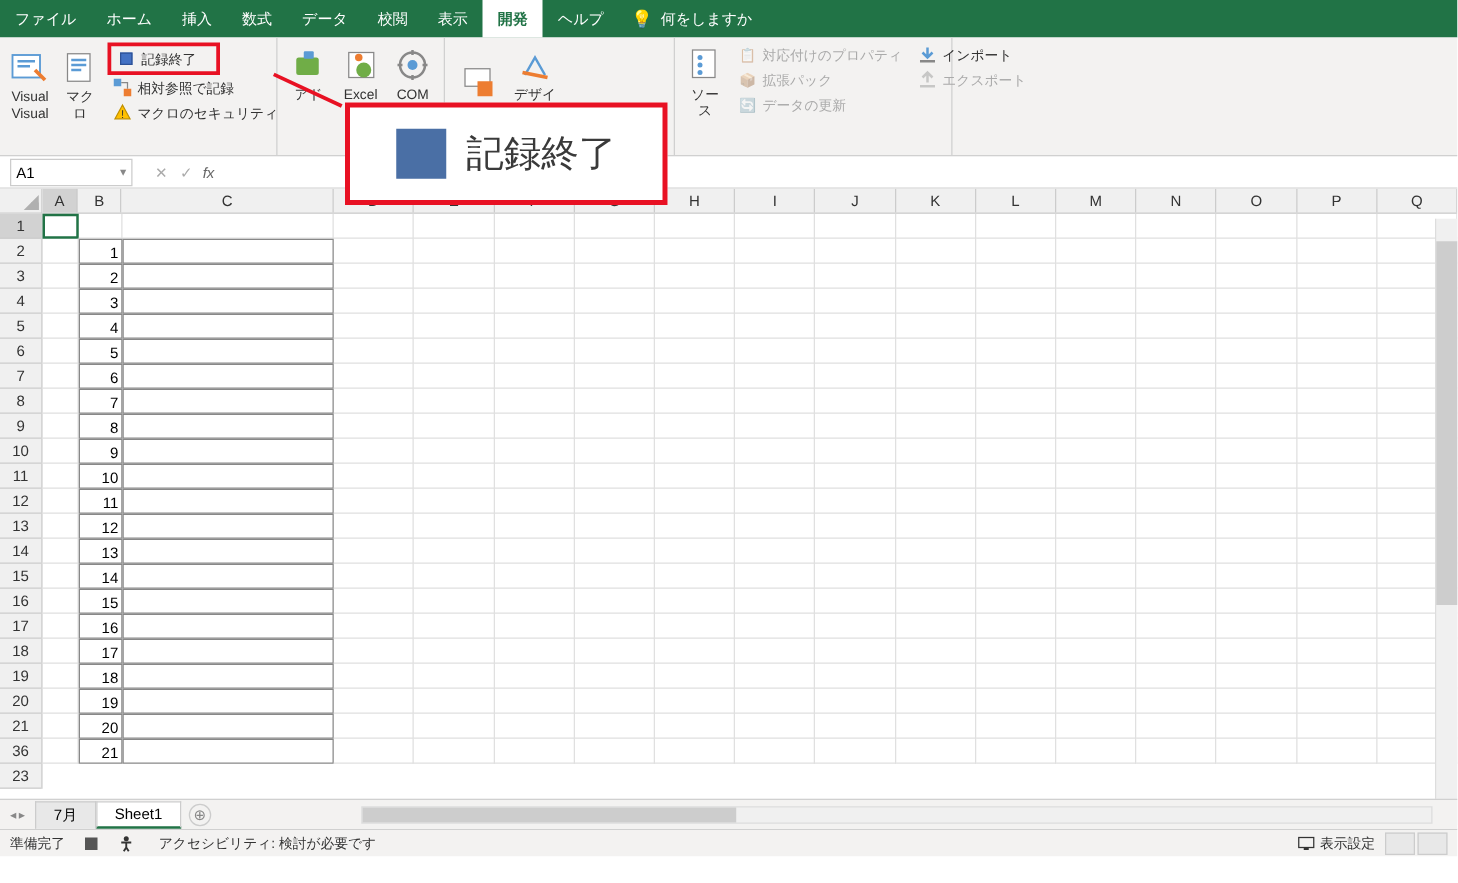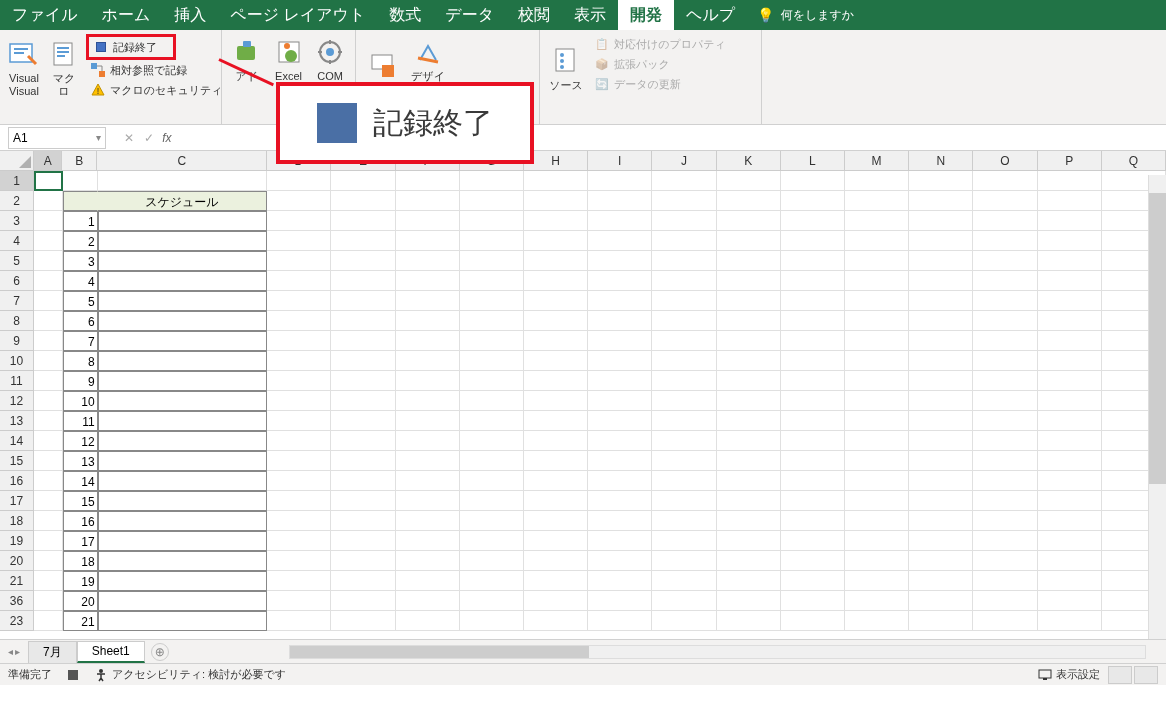--- a/index.html
+++ b/index.html
@@ -1,20 +1,20 @@
 <!DOCTYPE html>
 <html><head>
   <meta charset="utf-8">
   <style>
     * { margin: 0; padding: 0; box-sizing: border-box; font-family: "Meiryo UI", "Yu Gothic", sans-serif; }
     body { background: #fff; width: 1166px; height: 706px; overflow: hidden; position: relative; }
     
     .title-bar { height: 30px; background: #217346; display: flex; align-items: center; }
     .menu-tabs { display: flex; height: 30px; }
-    .menu-tab { padding: 5px 12px; color: #fff; font-size: 16px; display: flex; align-items: center; cursor: pointer; }
+    .menu-tab { padding: 5px 12px; color: #fff; font-size: 12px; display: flex; align-items: center; cursor: pointer; }
     .menu-tab.active { background: #fff; color: #217346; font-weight: bold; }
     .tell-me { display: flex; align-items: center; color: #fff; font-size: 12px; margin-left: 10px; gap: 6px; }
     .bulb-icon { color: #fff; font-size: 14px; }
 
     .ribbon { height: 95px; background: #f3f2f1; border-bottom: 1px solid #d0d0d0; display: flex; position: relative; }
     .ribbon-group { border-right: 1px solid #d0d0d0; padding: 4px 6px 2px; display: flex; flex-direction: column; justify-content: space-between; }
     .group-content { display: flex; gap: 4px; }
     .group-label { text-align: center; font-size: 11px; color: #666; padding: 2px 0; }
     
     .big-btn { display: flex; flex-direction: column; align-items: center; justify-content: flex-end; width: 58px; cursor: pointer; padding: 2px; }
@@ -84,21 +84,20 @@
     svg { display: block; }
   </style>
 </head>
 <body>
 
 <div class="title-bar">
   <div class="menu-tabs" id="menu-tabs">
       <div class="menu-tab">ファイル</div>
       <div class="menu-tab">ホーム</div>
       <div class="menu-tab">挿入</div>
-      <div class="menu-tab">ページ レイアウト</div>
       <div class="menu-tab">数式</div>
       <div class="menu-tab">データ</div>
       <div class="menu-tab">校閲</div>
       <div class="menu-tab">表示</div>
       <div class="menu-tab active">開発</div>
       <div class="menu-tab">ヘルプ</div>
     </div>
   <div class="tell-me">
     <span class="bulb-icon">💡</span>
     <span>何をしますか</span>
@@ -238,20 +237,40 @@
           <span class="sicon">📋</span>
           <span>対応付けのプロパティ</span>
         </div>
         <div class="small-btn disabled">
           <span class="sicon">📦</span>
           <span>拡張パック</span>
         </div>
         <div class="small-btn disabled">
           <span class="sicon">🔄</span>
           <span>データの更新</span>
+        </div>
+      </div>
+      <div class="small-btn-col">
+        <div class="small-btn">
+          <span class="sicon">
+            <svg width="16" height="16" viewBox="0 0 16 16">
+                <path d="M8 2 L8 10 M4 6 L8 10 L12 6" stroke="#5b9bd5" stroke-width="2" fill="none"></path>
+                <rect x="2" y="12" width="12" height="2" fill="#888"></rect>
+              </svg>
+          </span>
+          <span>インポート</span>
+        </div>
+        <div class="small-btn disabled">
+          <span class="sicon">
+            <svg width="16" height="16" viewBox="0 0 16 16">
+                <path d="M8 10 L8 2 M4 6 L8 2 L12 6" stroke="#888" stroke-width="2" fill="none"></path>
+                <rect x="2" y="12" width="12" height="2" fill="#888"></rect>
+              </svg>
+          </span>
+          <span>エクスポート</span>
         </div>
       </div>
     </div>
   </div>
 </div>
 
 <div class="callout-line line1"></div>
 <div class="callout">
   <div class="callout-square"></div>
   <div class="callout-text">記録終了</div>
@@ -330,39 +349,20 @@
         <div class="grid-cell" style="width: 68px;"></div>
         <div class="grid-cell" style="width: 68px;"></div>
         <div class="grid-cell" style="width: 68px;"></div>
         <div class="grid-cell" style="width: 68px;"></div>
         <div class="grid-cell" style="width: 68px;"></div>
         <div class="grid-cell" style="width: 68px;"></div>
         <div class="grid-cell" style="width: 68px;"></div>
       </div>
       <div class="grid-row">
         <div class="grid-cell" style="width: 30px;"></div>
-        <div class="grid-cell header-cell" style="width: 37px; border-right: 1px solid rgb(235, 241, 222);"></div>
-        <div class="grid-cell header-cell" style="width: 180px; border-left: none;">スケジュール</div>
-        <div class="grid-cell" style="width: 68px;"></div>
-        <div class="grid-cell" style="width: 68px;"></div>
-        <div class="grid-cell" style="width: 68px;"></div>
-        <div class="grid-cell" style="width: 68px;"></div>
-        <div class="grid-cell" style="width: 68px;"></div>
-        <div class="grid-cell" style="width: 68px;"></div>
-        <div class="grid-cell" style="width: 68px;"></div>
-        <div class="grid-cell" style="width: 68px;"></div>
-        <div class="grid-cell" style="width: 68px;"></div>
-        <div class="grid-cell" style="width: 68px;"></div>
-        <div class="grid-cell" style="width: 68px;"></div>
-        <div class="grid-cell" style="width: 68px;"></div>
-        <div class="grid-cell" style="width: 68px;"></div>
-        <div class="grid-cell" style="width: 68px;"></div>
-      </div>
-      <div class="grid-row">
-        <div class="grid-cell" style="width: 30px;"></div>
         <div class="grid-cell num-cell" style="width: 37px;">1</div>
         <div class="grid-cell sched-cell" style="width: 180px;"></div>
         <div class="grid-cell" style="width: 68px;"></div>
         <div class="grid-cell" style="width: 68px;"></div>
         <div class="grid-cell" style="width: 68px;"></div>
         <div class="grid-cell" style="width: 68px;"></div>
         <div class="grid-cell" style="width: 68px;"></div>
         <div class="grid-cell" style="width: 68px;"></div>
         <div class="grid-cell" style="width: 68px;"></div>
         <div class="grid-cell" style="width: 68px;"></div>
@@ -771,21 +771,21 @@
     </div>
   <div class="add-sheet">⊕</div>
   <div class="hscroll-track">
     <div class="hscroll-thumb"></div>
   </div>
 </div>
 
 <div class="status-bar">
   <span>準備完了</span>
   <span class="rec-indicator"></span>
-  <span style="display:flex;align-items:center;gap:4px">
+  <span style="display:flex;align-items:center;gap:19px">
     <svg width="14" height="14" viewBox="0 0 14 14">
         <circle cx="7" cy="3" r="2" fill="#333"></circle>
         <path d="M3 6 L11 6 M7 6 L7 10 M5 13 L7 10 L9 13" stroke="#333" stroke-width="1.5" fill="none"></path>
       </svg>
     <span>アクセシビリティ: 検討が必要です</span>
   </span>
   <div class="status-right">
     <span style="display:flex;align-items:center;gap:4px">
       <svg width="14" height="14" viewBox="0 0 14 14">
           <rect x="1" y="2" width="12" height="8" fill="none" stroke="#333"></rect>

